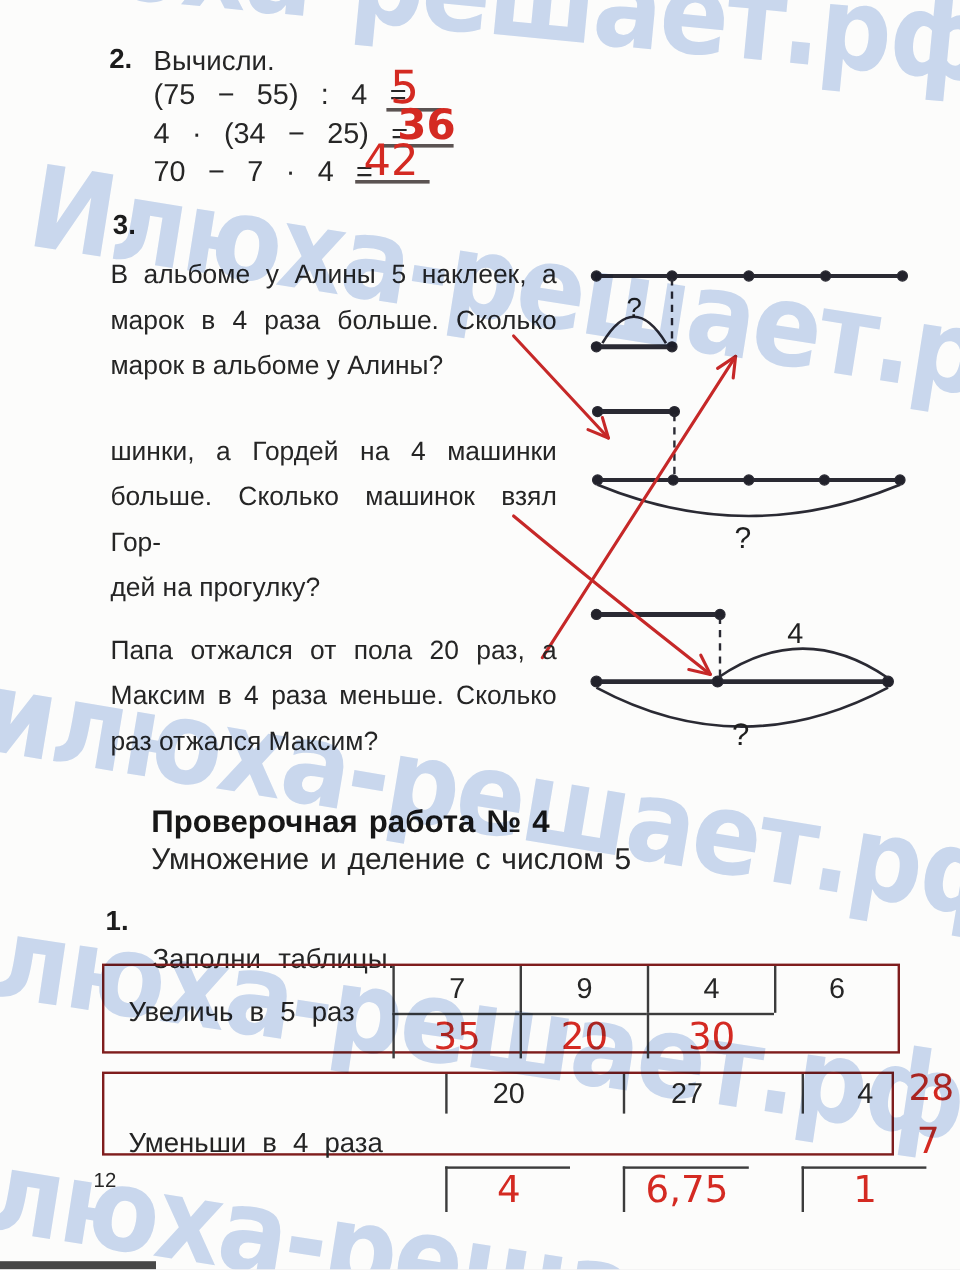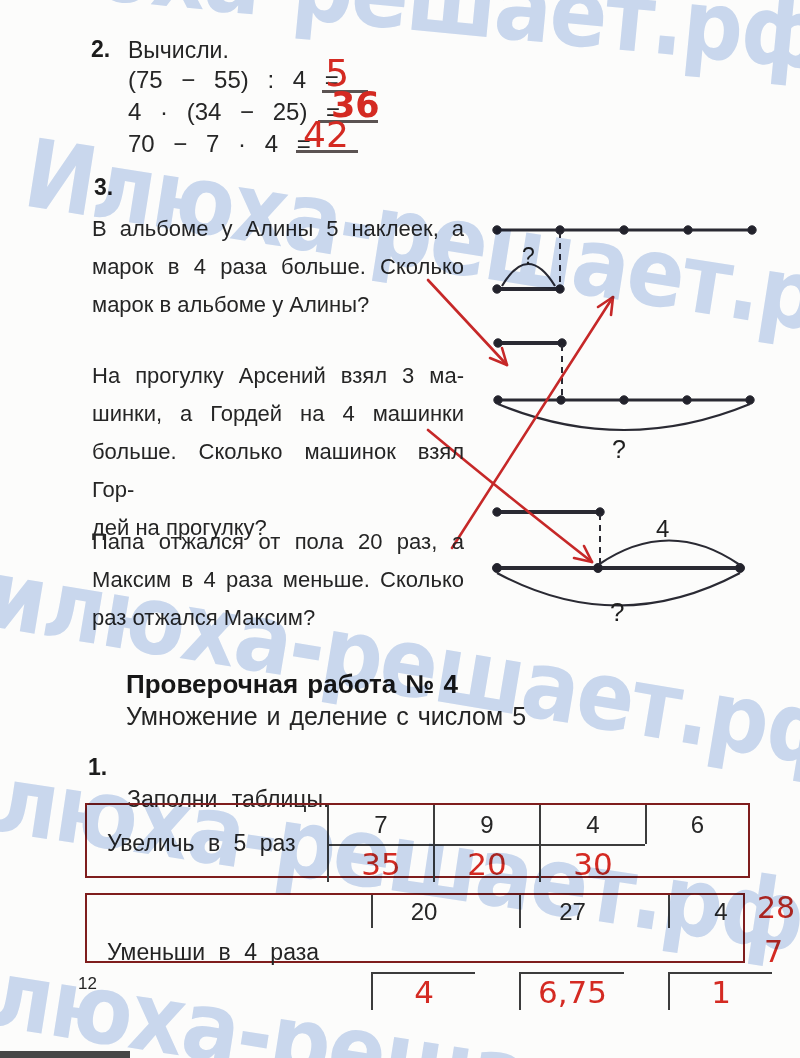--- a/index.html
+++ b/index.html
@@ -122,21 +122,20 @@
 
   <div class="tasknum" style="left:94px;top:174px;">3.</div>
 
   <div class="para" style="top:210px;">
     <div class="just">В альбоме у Алины 5 наклеек, а</div>
     <div class="just">марок в 4 раза больше. Сколько</div>
     <div class="last">марок в альбоме у Алины?</div>
   </div>
 
   <div class="para" style="top:357px;">
-    <div class="just">На прогулку Арсений взял 3 ма-</div>
     <div class="just">шинки, а Гордей на 4 машинки</div>
     <div class="just">больше. Сколько машинок взял Гор-</div>
     <div class="last">дей на прогулку?</div>
   </div>
 
   <div class="para" style="top:523px;">
     <div class="just">Папа отжался от пола 20 раз, а</div>
     <div class="just">Максим в 4 раза меньше. Сколько</div>
     <div class="last">раз отжался Максим?</div>
   </div>

